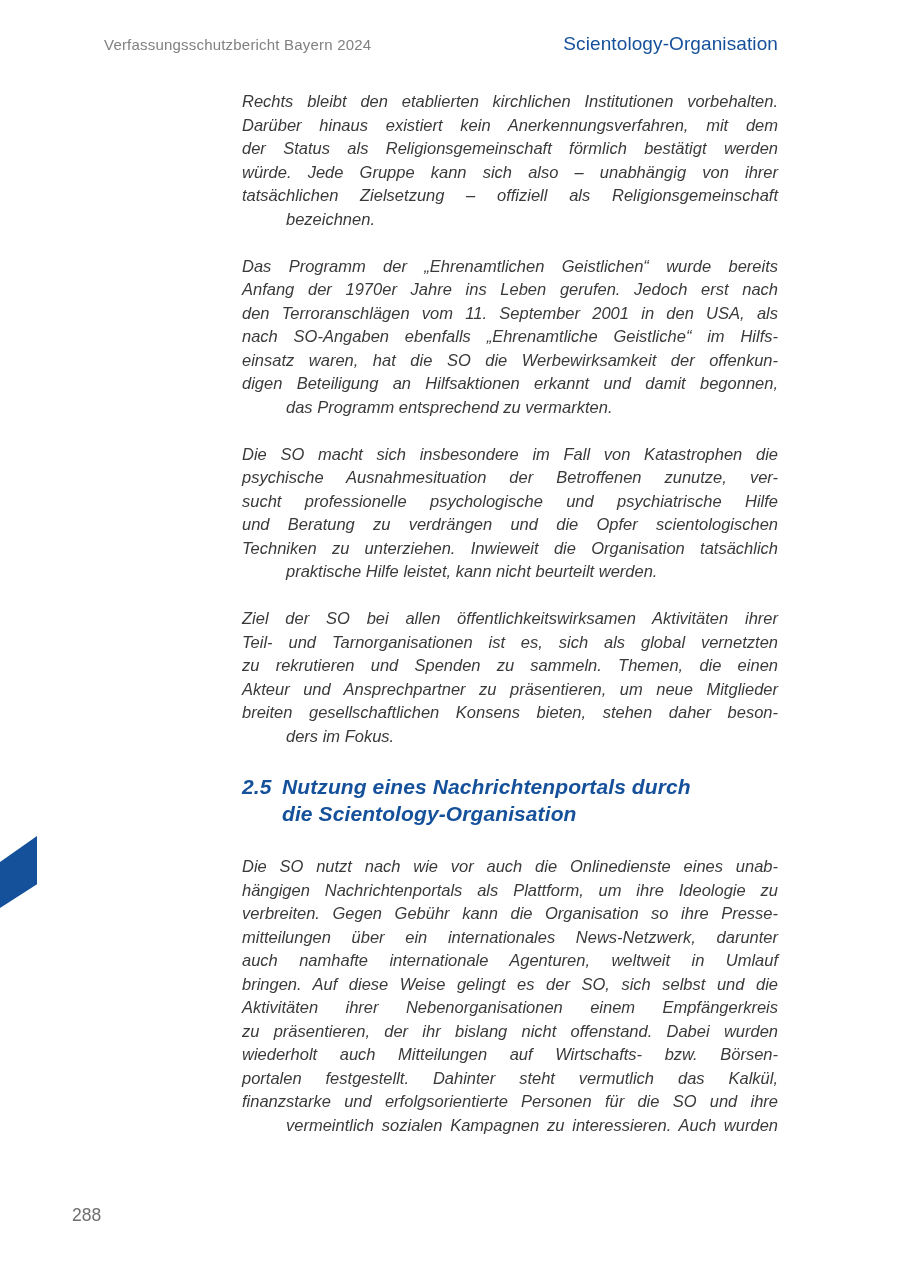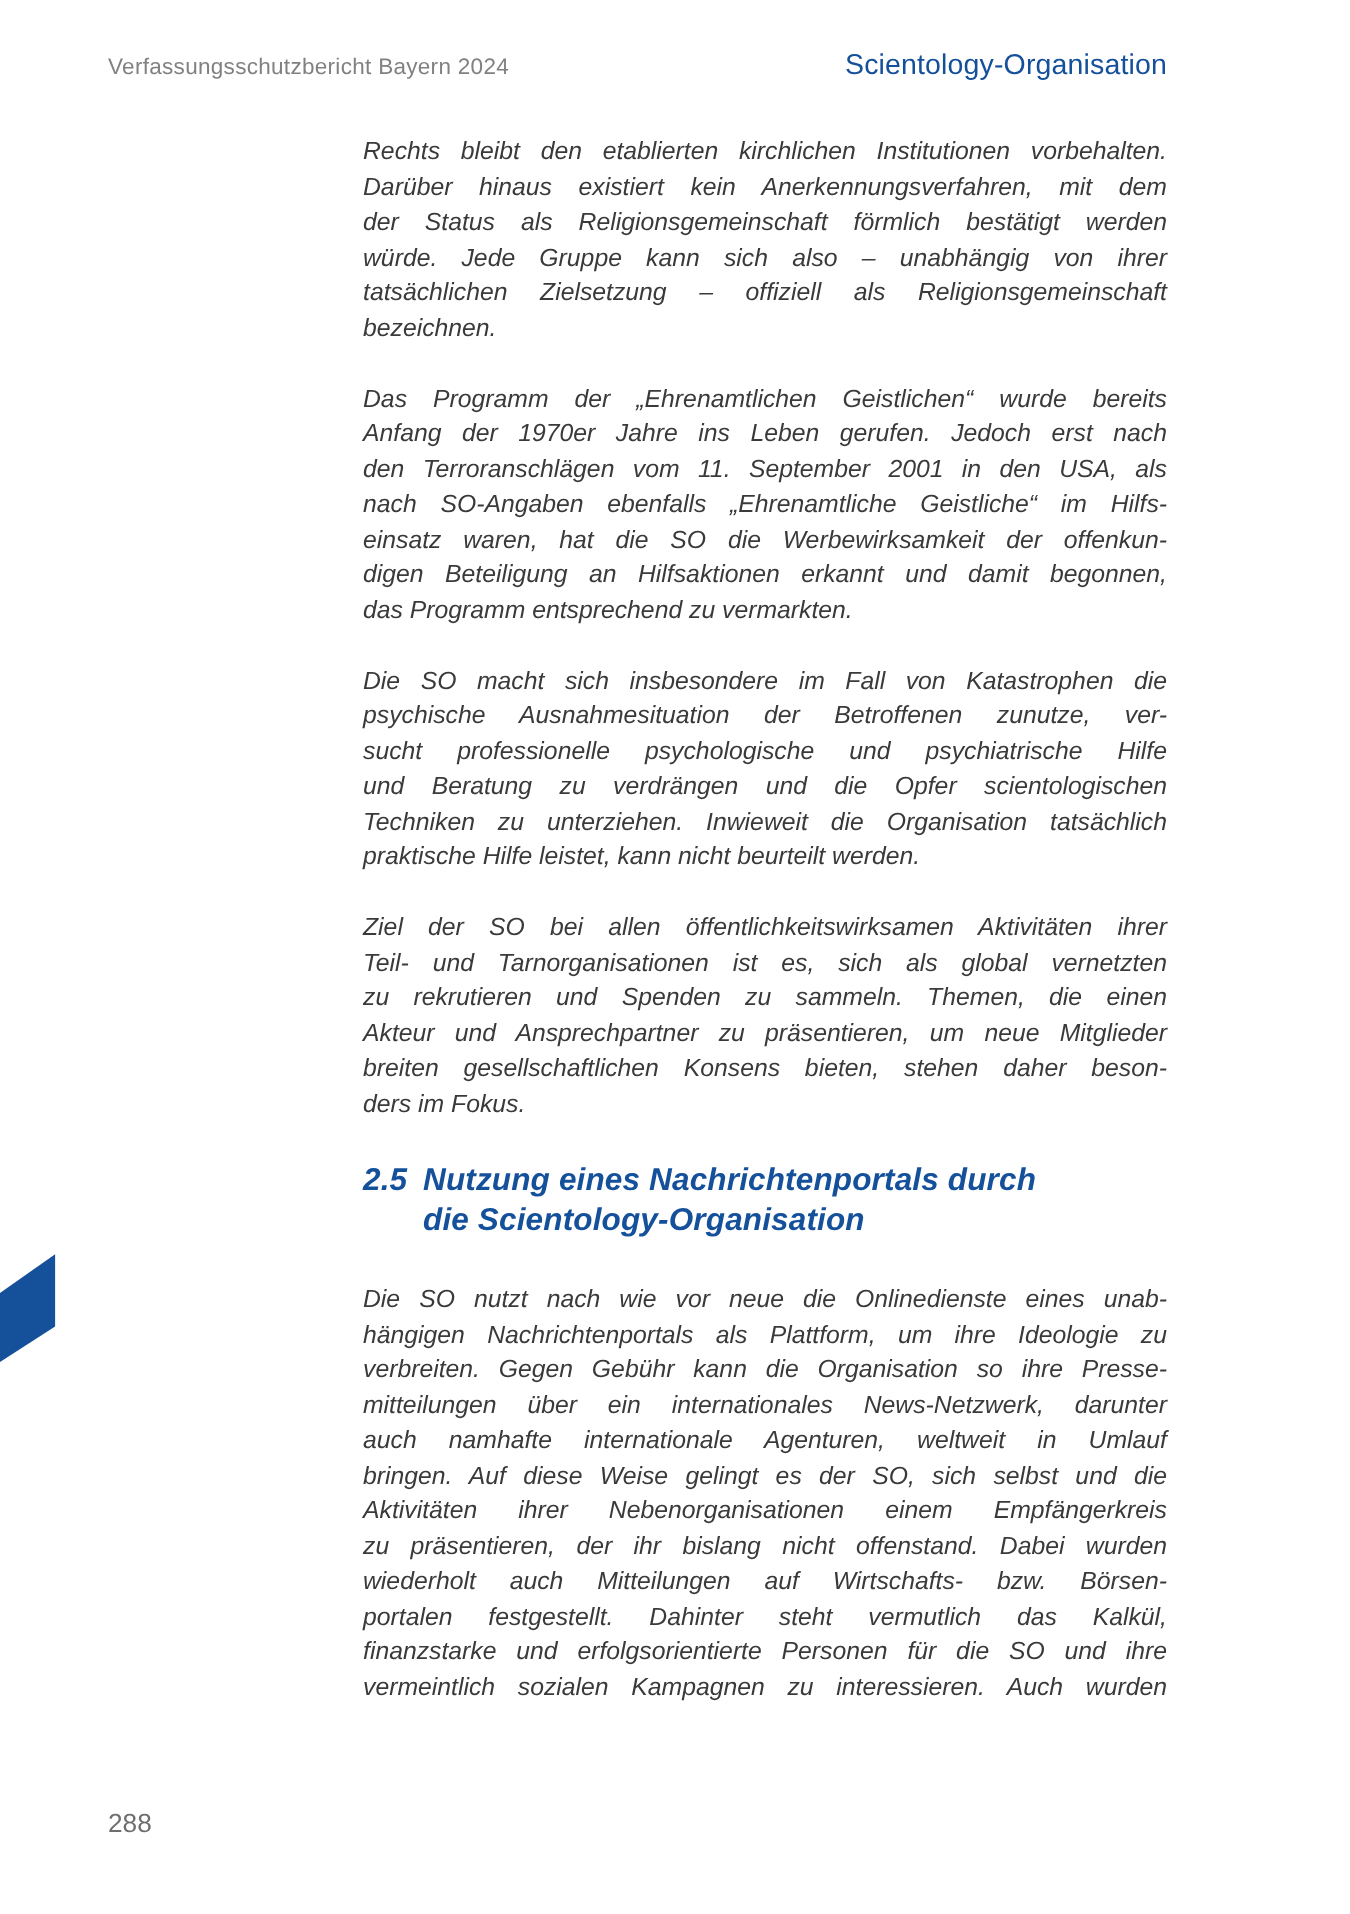--- a/index.html
+++ b/index.html
@@ -21,20 +21,21 @@
   
   .runhead{
     position:absolute;
     left:72px;right:122px;top:33px;
     display:flex;justify-content:space-between;align-items:baseline;
   }
   .runhead-left{
     font-size:15px;
     color:var(--header-gray);
     letter-spacing:0.2px;
+    margin-left:32px;
   }
   .runhead-right{
     font-size:19px;
     font-weight:normal;
     color:var(--accent-blue);
     letter-spacing:0.1px;
   }
   
   .accent-shape{
     position:absolute;
@@ -55,20 +56,21 @@
   }
   .para{margin-bottom:23.5px;}
   .para .line{
     text-align:justify;
     text-align-last:justify;
     text-justify:inter-word;
     white-space:nowrap;
   }
   .para .line:last-child{
     text-align-last:left;
+    margin-left:44px;
   }
   .para.cont .line:last-child{
     text-align-last:justify;
   }
   .para.last{margin-bottom:0;}
   
   .heading{
     display:flex;
     margin:25px 0 28px 0;
     color:var(--accent-blue);
@@ -144,21 +146,21 @@
 
     <div class="heading">
       <span class="hnum">2.5</span>
       <span class="htext">
         <span>Nutzung eines Nachrichtenportals durch</span><br>
         <span>die Scientology-Organisation</span>
       </span>
     </div>
 
     <div class="para cont last">
-        <div class="line">Die SO nutzt nach wie vor neue die Onlinedienste eines unab-</div>
+        <div class="line">Die SO nutzt nach wie vor auch die Onlinedienste eines unab-</div>
         <div class="line">hängigen Nachrichtenportals als Plattform, um ihre Ideologie zu</div>
         <div class="line">verbreiten. Gegen Gebühr kann die Organisation so ihre Presse-</div>
         <div class="line">mitteilungen über ein internationales News-Netzwerk, darunter</div>
         <div class="line">auch namhafte internationale Agenturen, weltweit in Umlauf</div>
         <div class="line">bringen. Auf diese Weise gelingt es der SO, sich selbst und die</div>
         <div class="line">Aktivitäten ihrer Nebenorganisationen einem Empfängerkreis</div>
         <div class="line">zu präsentieren, der ihr bislang nicht offenstand. Dabei wurden</div>
         <div class="line">wiederholt auch Mitteilungen auf Wirtschafts- bzw. Börsen-</div>
         <div class="line">portalen festgestellt. Dahinter steht vermutlich das Kalkül,</div>
         <div class="line">finanzstarke und erfolgsorientierte Personen für die SO und ihre</div>

